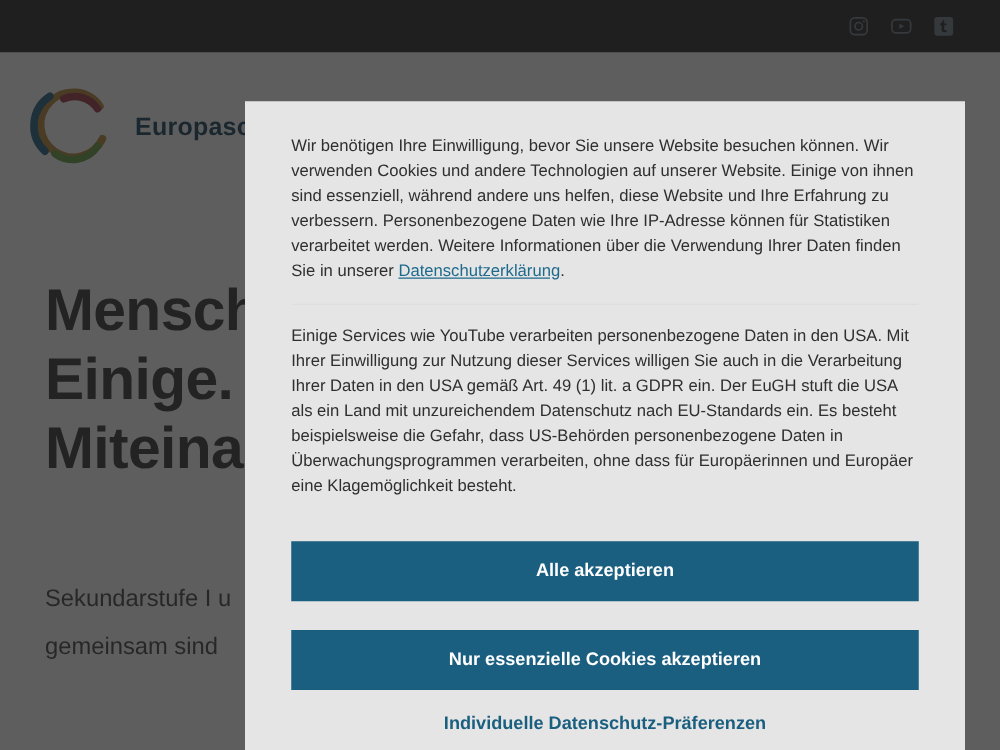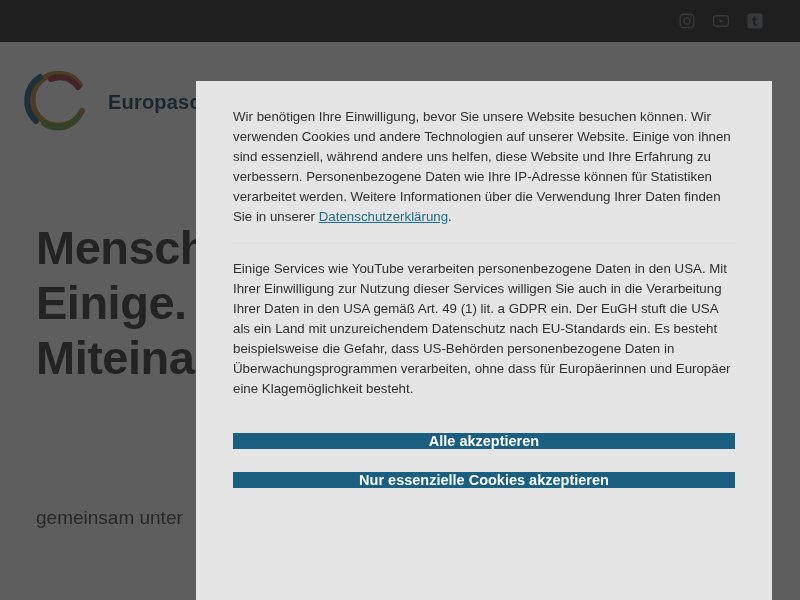--- a/index.html
+++ b/index.html
@@ -132,21 +132,21 @@
   }
   .btn {
     display: block;
     width: 100%;
     border: none;
     background: #1a5f7f;
     color: #ffffff;
     font-size: 14.5px;
     font-weight: bold;
     font-family: "Liberation Sans", sans-serif;
-    padding: 0 10px;
+    padding: 16px 10px;
     cursor: pointer;
     text-align: center;
   }
   .btn + .btn { margin-top: 23px; }
   .btn-link {
     display: block;
     width: 100%;
     background: transparent;
     border: none;
     color: #1a5f7f;
@@ -202,33 +202,34 @@
   </div>
 
   <div class="hero">
     <h1>
       <span>Menschl</span><br>
       <span>Einige.</span><br>
       <span>Miteinan</span>
     </h1>
     <p>
       <br>
-      <br>
-      <span>gemeinsam unter</span>
+      <span>Sekundarstufe I u</span><br>
+      <span>gemeinsam sind</span>
     </p>
   </div>
 </div>
 
 <div class="overlay"></div>
 
 <div class="modal">
 
   <p class="para-1"><span>Wir benötigen Ihre Einwilligung, bevor Sie unsere Website besuchen können. Wir verwenden Cookies und andere Technologien auf unserer Website. Einige von ihnen sind essenziell, während andere uns helfen, diese Website und Ihre Erfahrung zu verbessern. Personenbezogene Daten wie Ihre IP-Adresse können für Statistiken verarbeitet werden. Weitere Informationen über die Verwendung Ihrer Daten finden Sie in unserer </span><a class="inline-link" href="#">Datenschutzerklärung</a><span>.</span></p>
 
   <div class="divider"></div>
 
   <p class="para-2">Einige Services wie YouTube verarbeiten personenbezogene Daten in den USA. Mit Ihrer Einwilligung zur Nutzung dieser Services willigen Sie auch in die Verarbeitung Ihrer Daten in den USA gemäß Art. 49 (1) lit. a GDPR ein. Der EuGH stuft die USA als ein Land mit unzureichendem Datenschutz nach EU-Standards ein. Es besteht beispielsweise die Gefahr, dass US-Behörden personenbezogene Daten in Überwachungsprogrammen verarbeiten, ohne dass für Europäerinnen und Europäer eine Klagemöglichkeit besteht.</p>
 
   <div class="btn-area">
     <button class="btn">Alle akzeptieren</button>
     <button class="btn">Nur essenzielle Cookies akzeptieren</button>
+    <button class="btn-link">Individuelle Datenschutz-Präferenzen</button>
   </div>
 </div>
 
 </body></html>

